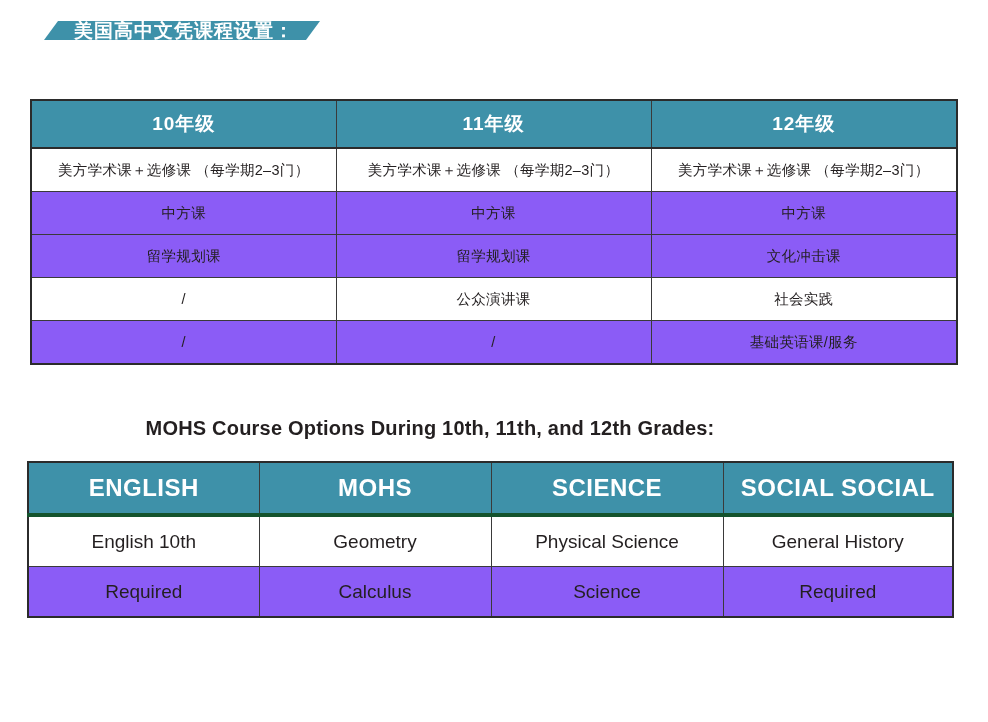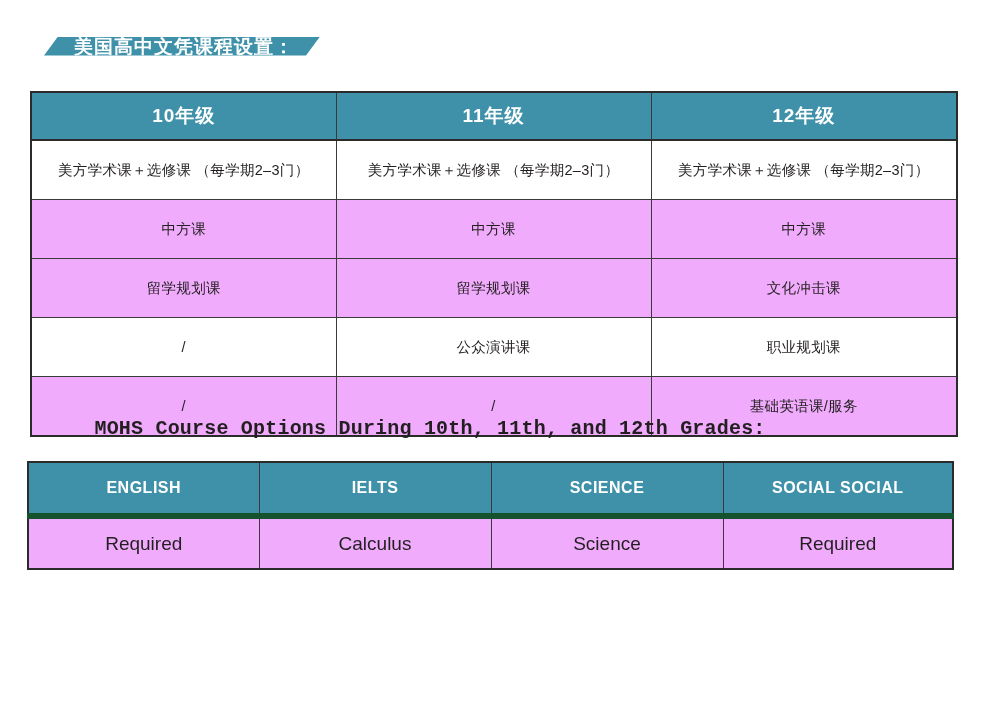--- a/index.html
+++ b/index.html
@@ -16,21 +16,21 @@
     position: relative;
   }
 
   
   .banner-wrap {
     position: absolute;
     left: 44px;
     top: 21px;
     height: 50px;
     display: flex;
-    align-items: center;
+    align-items: flex-start;
   }
   .banner {
     background: #3e91a9;
     color: #ffffff;
     font-size: 19px;
     font-weight: bold;
     letter-spacing: 1px;
     display: flex;
     align-items: center;
     padding: 0 26px 0 30px;
@@ -48,75 +48,74 @@
   }
   .tbl td, .tbl th {
     border: 1px solid #3a3a3a;
     text-align: center;
     vertical-align: middle;
     font-weight: normal;
     color: #231f20;
     background: #ffffff;
   }
   .tbl tr.alt td {
-    background: #f0abfc;
+    background: #8b5cf6;
   }
   .tbl th {
     background: #3e91a9;
     color: #ffffff;
     font-weight: bold;
   }
 
   
   #table-grade-plan {
     left: 30px;
-    top: 91px;
+    top: 99px;
     width: 926px;
   }
   #table-grade-plan th {
     height: 44px;
     font-size: 19px;
     letter-spacing: 1px;
     border-bottom: 2px solid #2b2b2b;
   }
   #table-grade-plan td {
     height: 34px;
     font-size: 14.5px;
-    padding: 12px 4px;
+    padding: 4px 4px;
     letter-spacing: 0.3px;
   }
   #table-grade-plan tr:last-child td {
     border-bottom: none;
   }
 
   
   #section-heading {
     position: absolute;
     left: 0;
     top: 417px;
     width: 860px;
     text-align: center;
     font-size: 20px;
     font-weight: bold;
     color: #231f20;
     letter-spacing: 0.2px;
-    font-family: Liberation Mono, monospace;
   }
 
   
   #table-course-options {
     left: 27px;
     top: 461px;
     width: 925px;
   }
   #table-course-options th {
     height: 48px;
-    font-size: 16px;
+    font-size: 24px;
     letter-spacing: 0.5px;
-    border-bottom: 6px solid #14532d;
+    border-bottom: 4px solid #14532d;
   }
   #table-course-options td {
     height: 47px;
     font-size: 19px;
   }
   #table-course-options tr:last-child td {
     border-bottom: none;
   }
 </style>
 </head>
@@ -151,21 +150,21 @@
       <td>中方课</td>
     </tr>
     <tr class="alt">
       <td>留学规划课</td>
       <td>留学规划课</td>
       <td>文化冲击课</td>
     </tr>
     <tr>
       <td>/</td>
       <td>公众演讲课</td>
-      <td>职业规划课</td>
+      <td>社会实践</td>
     </tr>
     <tr class="alt">
       <td>/</td>
       <td>/</td>
       <td>基础英语课/服务</td>
     </tr>
   </tbody>
 </table>
 
 <div id="section-heading">MOHS Course Options During 10th, 11th, and 12th Grades:</div>
@@ -173,26 +172,32 @@
 <table class="tbl" id="table-course-options">
   <colgroup>
     <col style="width:231px">
     <col style="width:232px">
     <col style="width:232px">
     <col style="width:230px">
   </colgroup>
   <thead>
     <tr>
       <th>ENGLISH</th>
-      <th>IELTS</th>
+      <th>MOHS</th>
       <th>SCIENCE</th>
       <th>SOCIAL SOCIAL</th>
     </tr>
   </thead>
   <tbody>
+    <tr>
+      <td>English 10th</td>
+      <td>Geometry</td>
+      <td>Physical Science</td>
+      <td>General History</td>
+    </tr>
     <tr class="alt">
       <td>Required</td>
       <td>Calculus</td>
       <td>Science</td>
       <td>Required</td>
     </tr>
   </tbody>
 </table>
 
 </body></html>

